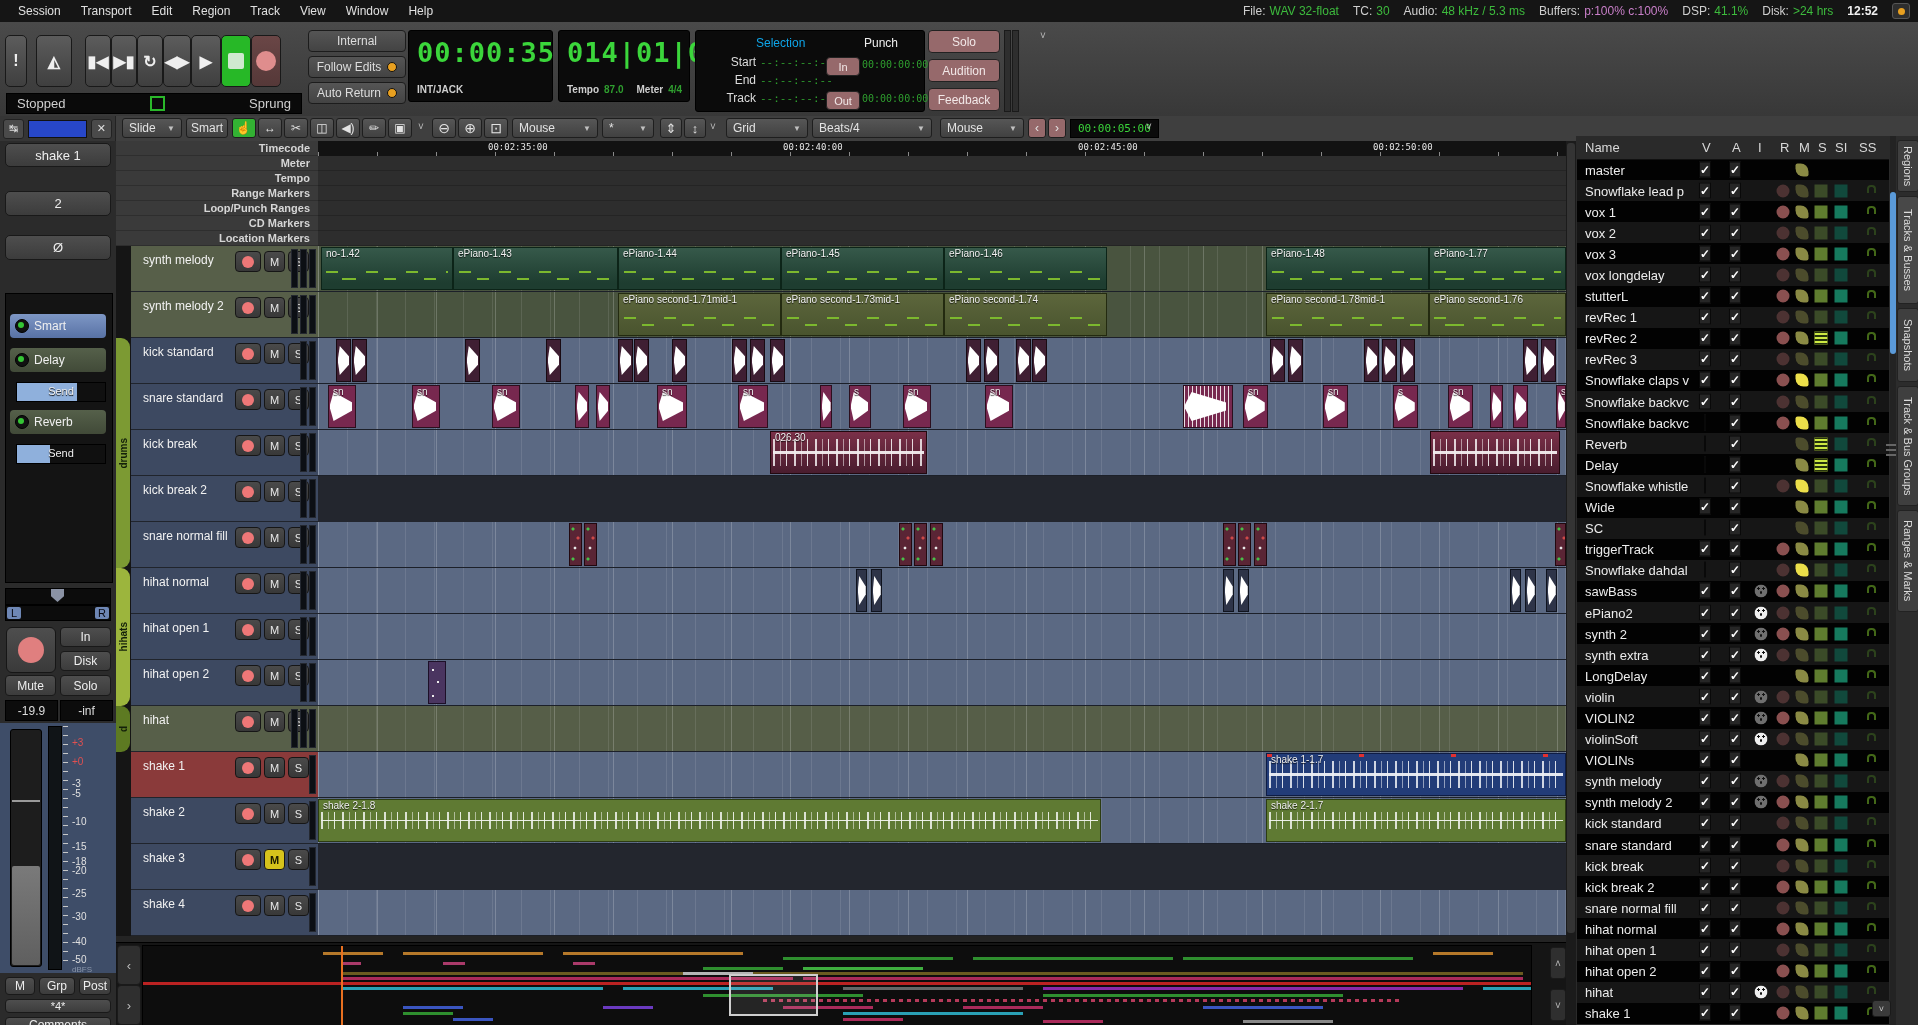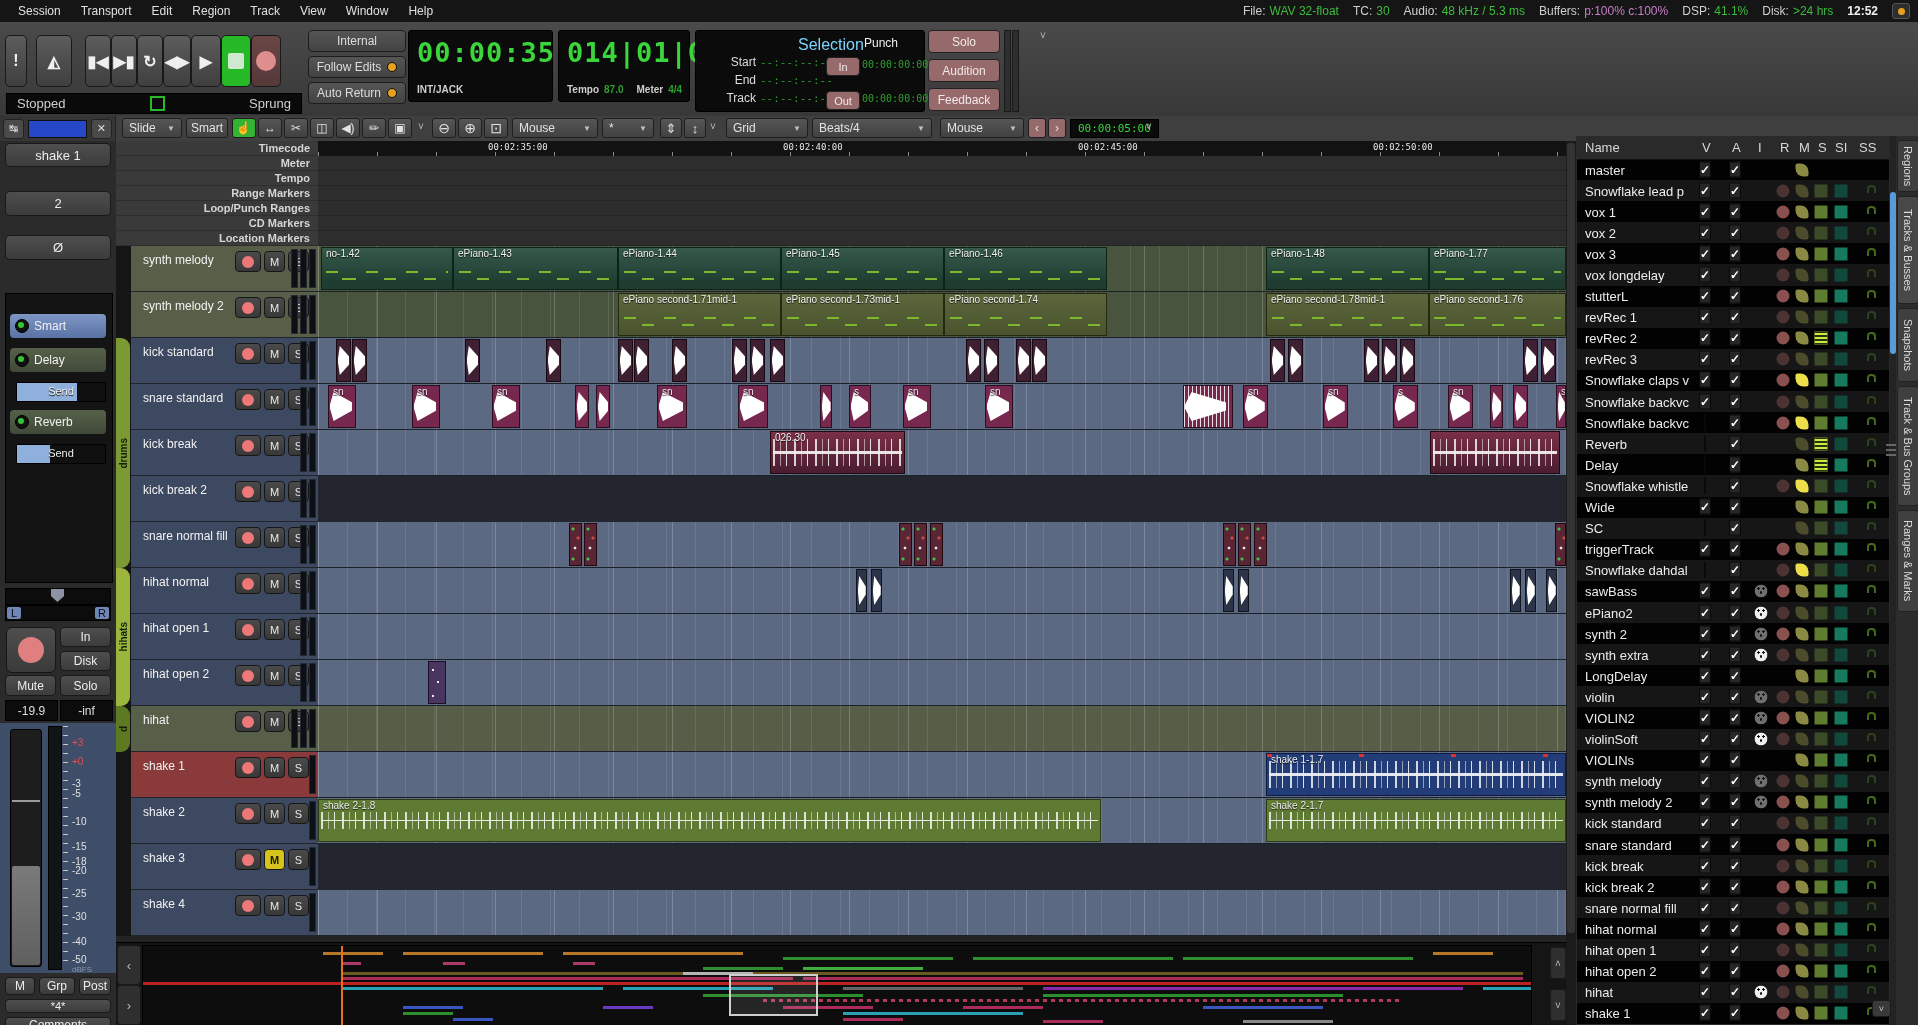--- a/index.html
+++ b/index.html
@@ -258,21 +258,21 @@
       <div class="clockpanel" style="left: 558px; top: 8px; width: 132px; height: 72px; padding: 6px 8px; box-sizing: border-box;">
         <div class="bigclock">014|01|0000</div>
         <div style="position: absolute; left: 8px; bottom: 6px; display: flex; gap: 5px; font-size: 10px; font-weight: bold;">
           <div class="clock-sub">Tempo</div>
           <div class="dimgreen">87.0</div>
           <div class="clock-sub" style="margin-left: 8px;">Meter</div>
           <div class="dimgreen">4/4</div>
         </div>
       </div>
       <div class="selpanel" style="left: 695px; top: 8px; width: 228px; height: 80px;">
-        <div style="position: absolute; left: 60px; top: 5px; font-size: 16px; color: #7dd3fc; margin-left: 42px;">Selection</div>
+        <div style="position: absolute; left: 60px; top: 5px; font-size: 12px; color: #0ea5e9;">Selection</div>
         <div style="position: absolute; right: 168px; top: 24px; color: rgb(221, 221, 221); font-size: 12px;">Start</div>
         <div class="sel-dash" style="position: absolute; left: 64px; top: 25px;">--:--:--:--</div>
         <div style="position: absolute; right: 168px; top: 42px; color: rgb(221, 221, 221); font-size: 12px;">End</div>
         <div class="sel-dash" style="position: absolute; left: 64px; top: 43px;">--:--:--:--</div>
         <div style="position: absolute; right: 168px; top: 60px; color: rgb(221, 221, 221); font-size: 12px;">Track</div>
         <div class="sel-dash" style="position: absolute; left: 64px; top: 61px;">--:--:--:--</div>
         <div style="position: absolute; left: 168px; top: 5px; font-size: 12px; color: rgb(238, 238, 238);">Punch</div>
         <div class="pbtn" style="position: absolute; left: 130px; top: 26px; width: 32px; height: 17px; font-size: 11px;">In</div>
         <div class="pbtn" style="position: absolute; left: 130px; top: 60px; width: 32px; height: 17px; font-size: 11px;">Out</div>
         <div class="sel-dash" style="position: absolute; left: 166px; top: 28px; font-size: 10px;">00:00:00:00</div>
@@ -706,21 +706,21 @@
           <div style="width: 12px; height: 12px; border-radius: 50%; background: rgb(238, 119, 119);"></div>
         </div>
         <div class="hbtn" style="left: 133px; width: 21px;">M</div>
         <div class="hbtn" style="left: 157px; width: 21px;">S</div>
         <div class="hmeter">
           <i></i>
           <i></i>
         </div>
       </div>
       <div class="lane lane-blue" style="top: 184px;">
-        <div class="region reg-kb" style="left: 452px; width: 135px;">
+        <div class="region reg-kb" style="left: 452px; width: 157px;">
           <div class="wave"></div>
           <div class="rlabel">026.30</div>
         </div>
         <div class="region reg-kb" style="left: 1112px; width: 130px;">
           <div class="wave"></div>
         </div>
       </div>
       <div class="trk-hdr hdr-blue" style="top: 230px;">
         <div class="trk-name">kick break 2</div>
         <div class="hbtn recb" style="left: 104px; width: 26px;">

